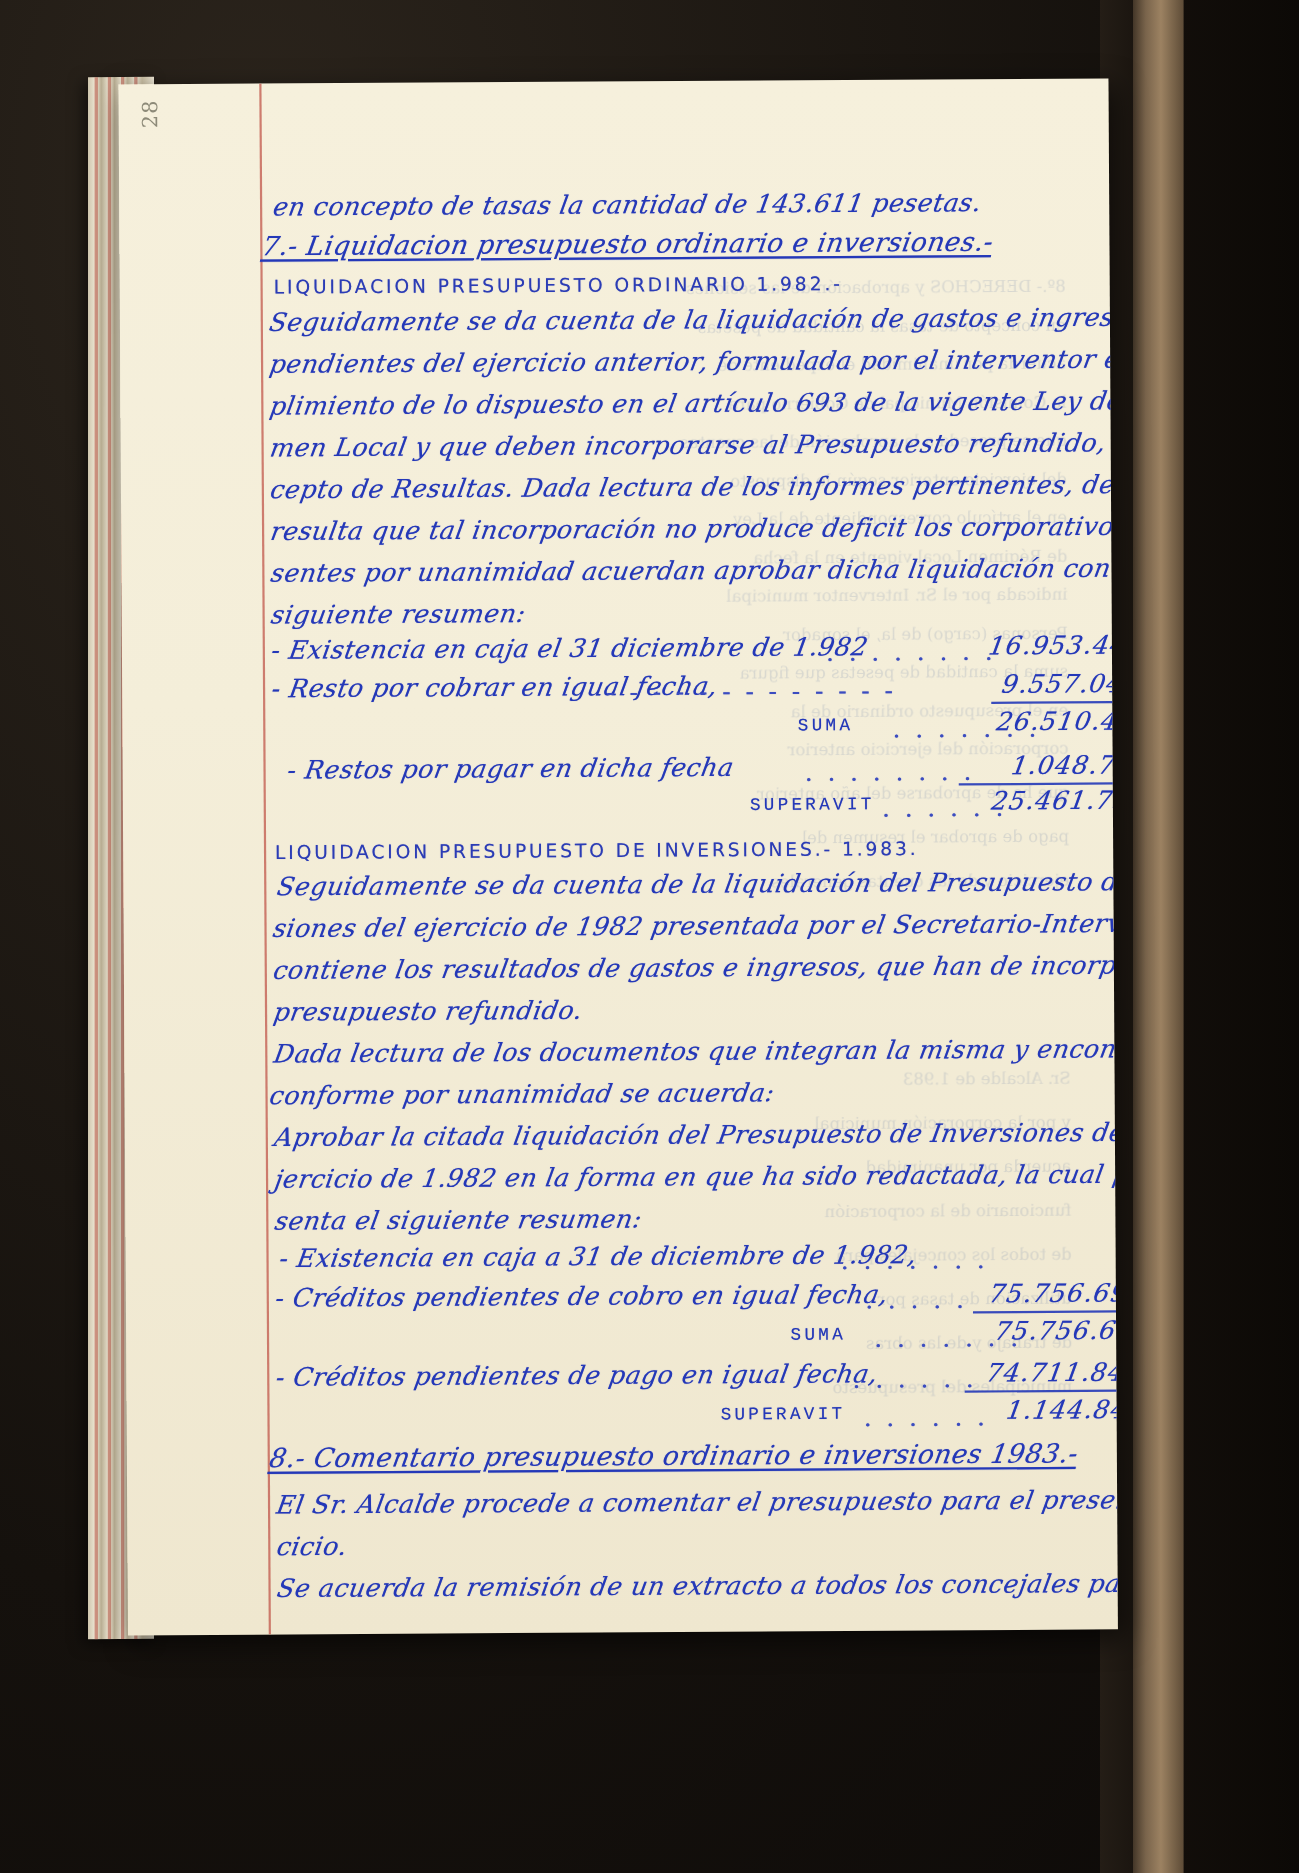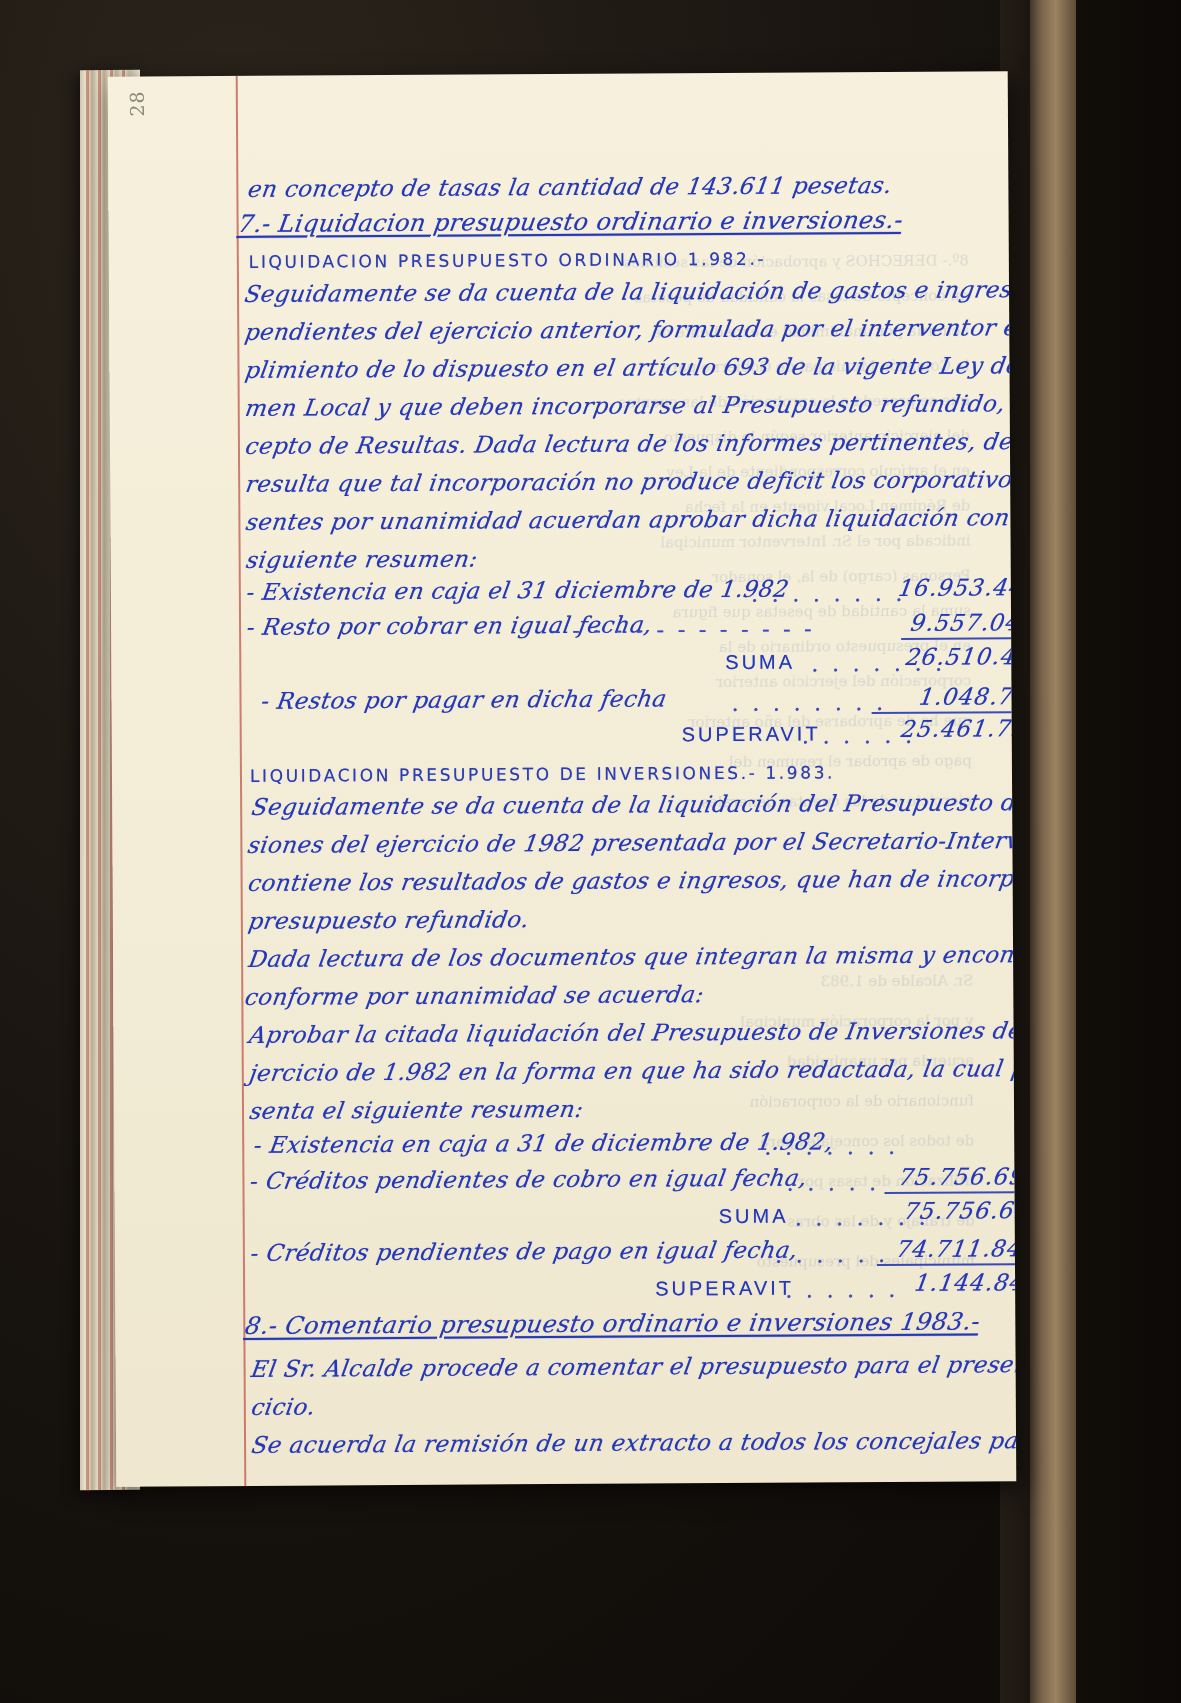--- a/index.html
+++ b/index.html
@@ -136,25 +136,25 @@
     text-decoration: underline;
     text-underline-offset: 4px;
     font-size: 24px;
   }
   .hw.num {
     font-style: italic;
     letter-spacing: 1px;
   }
   .hw.dots { color: #3b4cc0; letter-spacing: 3px; font-style: normal; transform: skewX(0); }
   .hw.sum {
-    font-family: Liberation Sans, sans-serif;
+    font-family: Liberation Mono, monospace;
     font-style: normal;
     transform: skewX(0deg);
     letter-spacing: 3px;
-    font-size: 20px;
+    font-size: 16px;
   }
   .underline-amt {
     position: absolute;
     height: 2px;
     background: #2438b8;
     opacity: .9;
   }
 </style>
 </head>
 <body>

